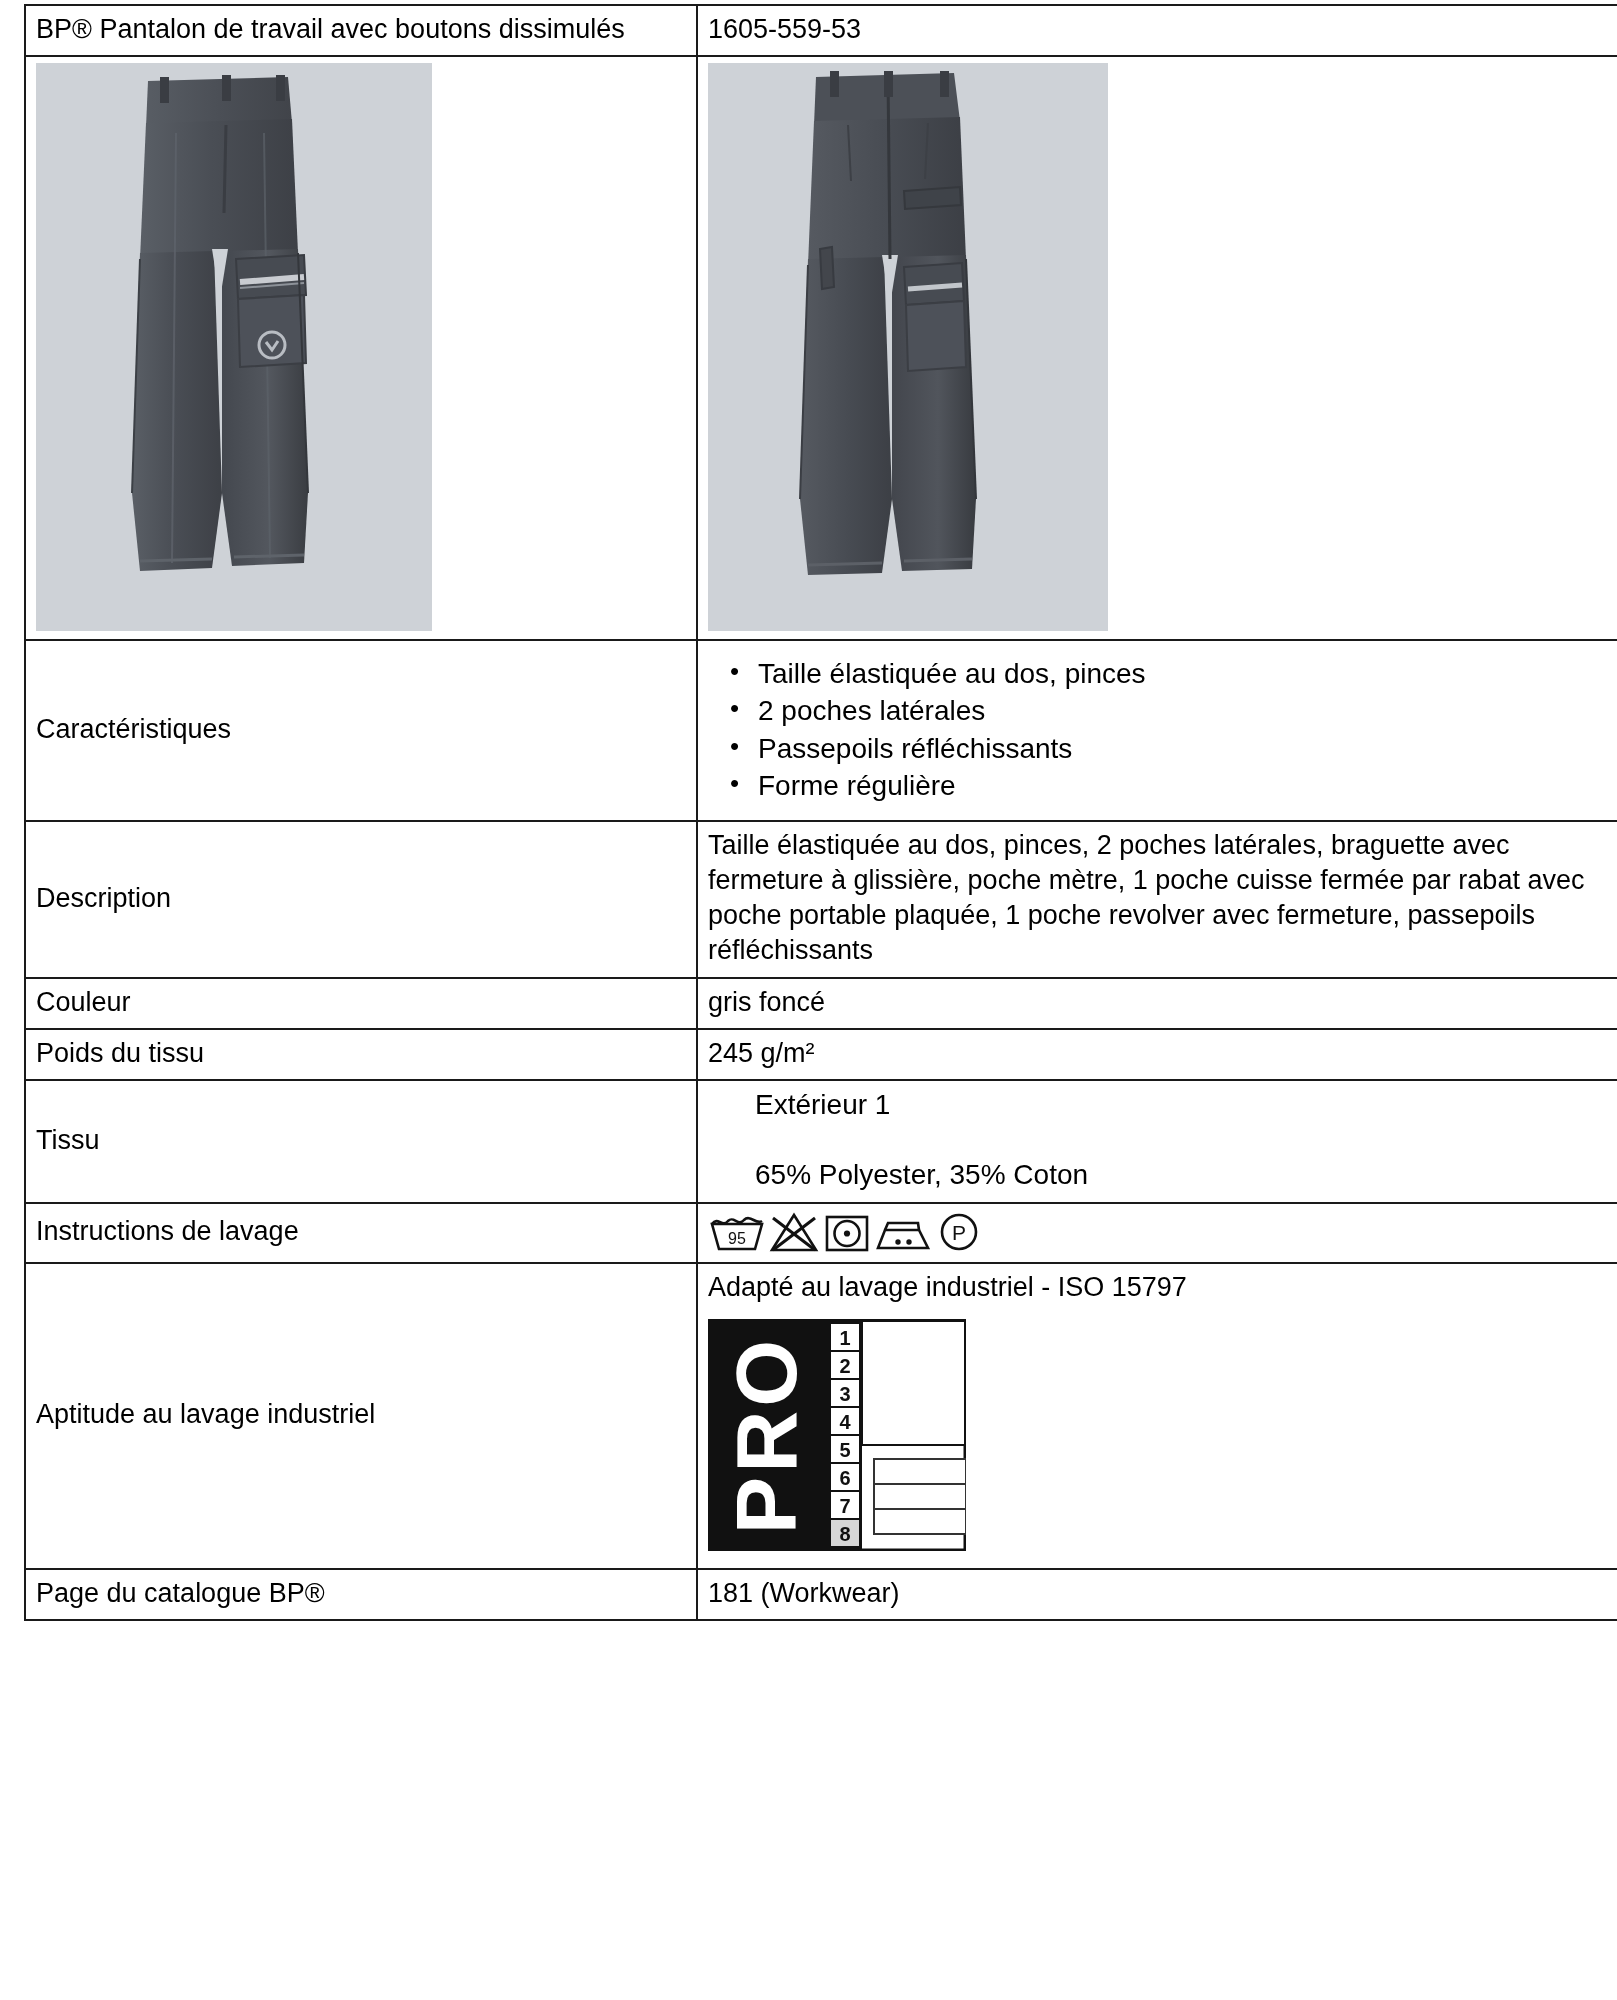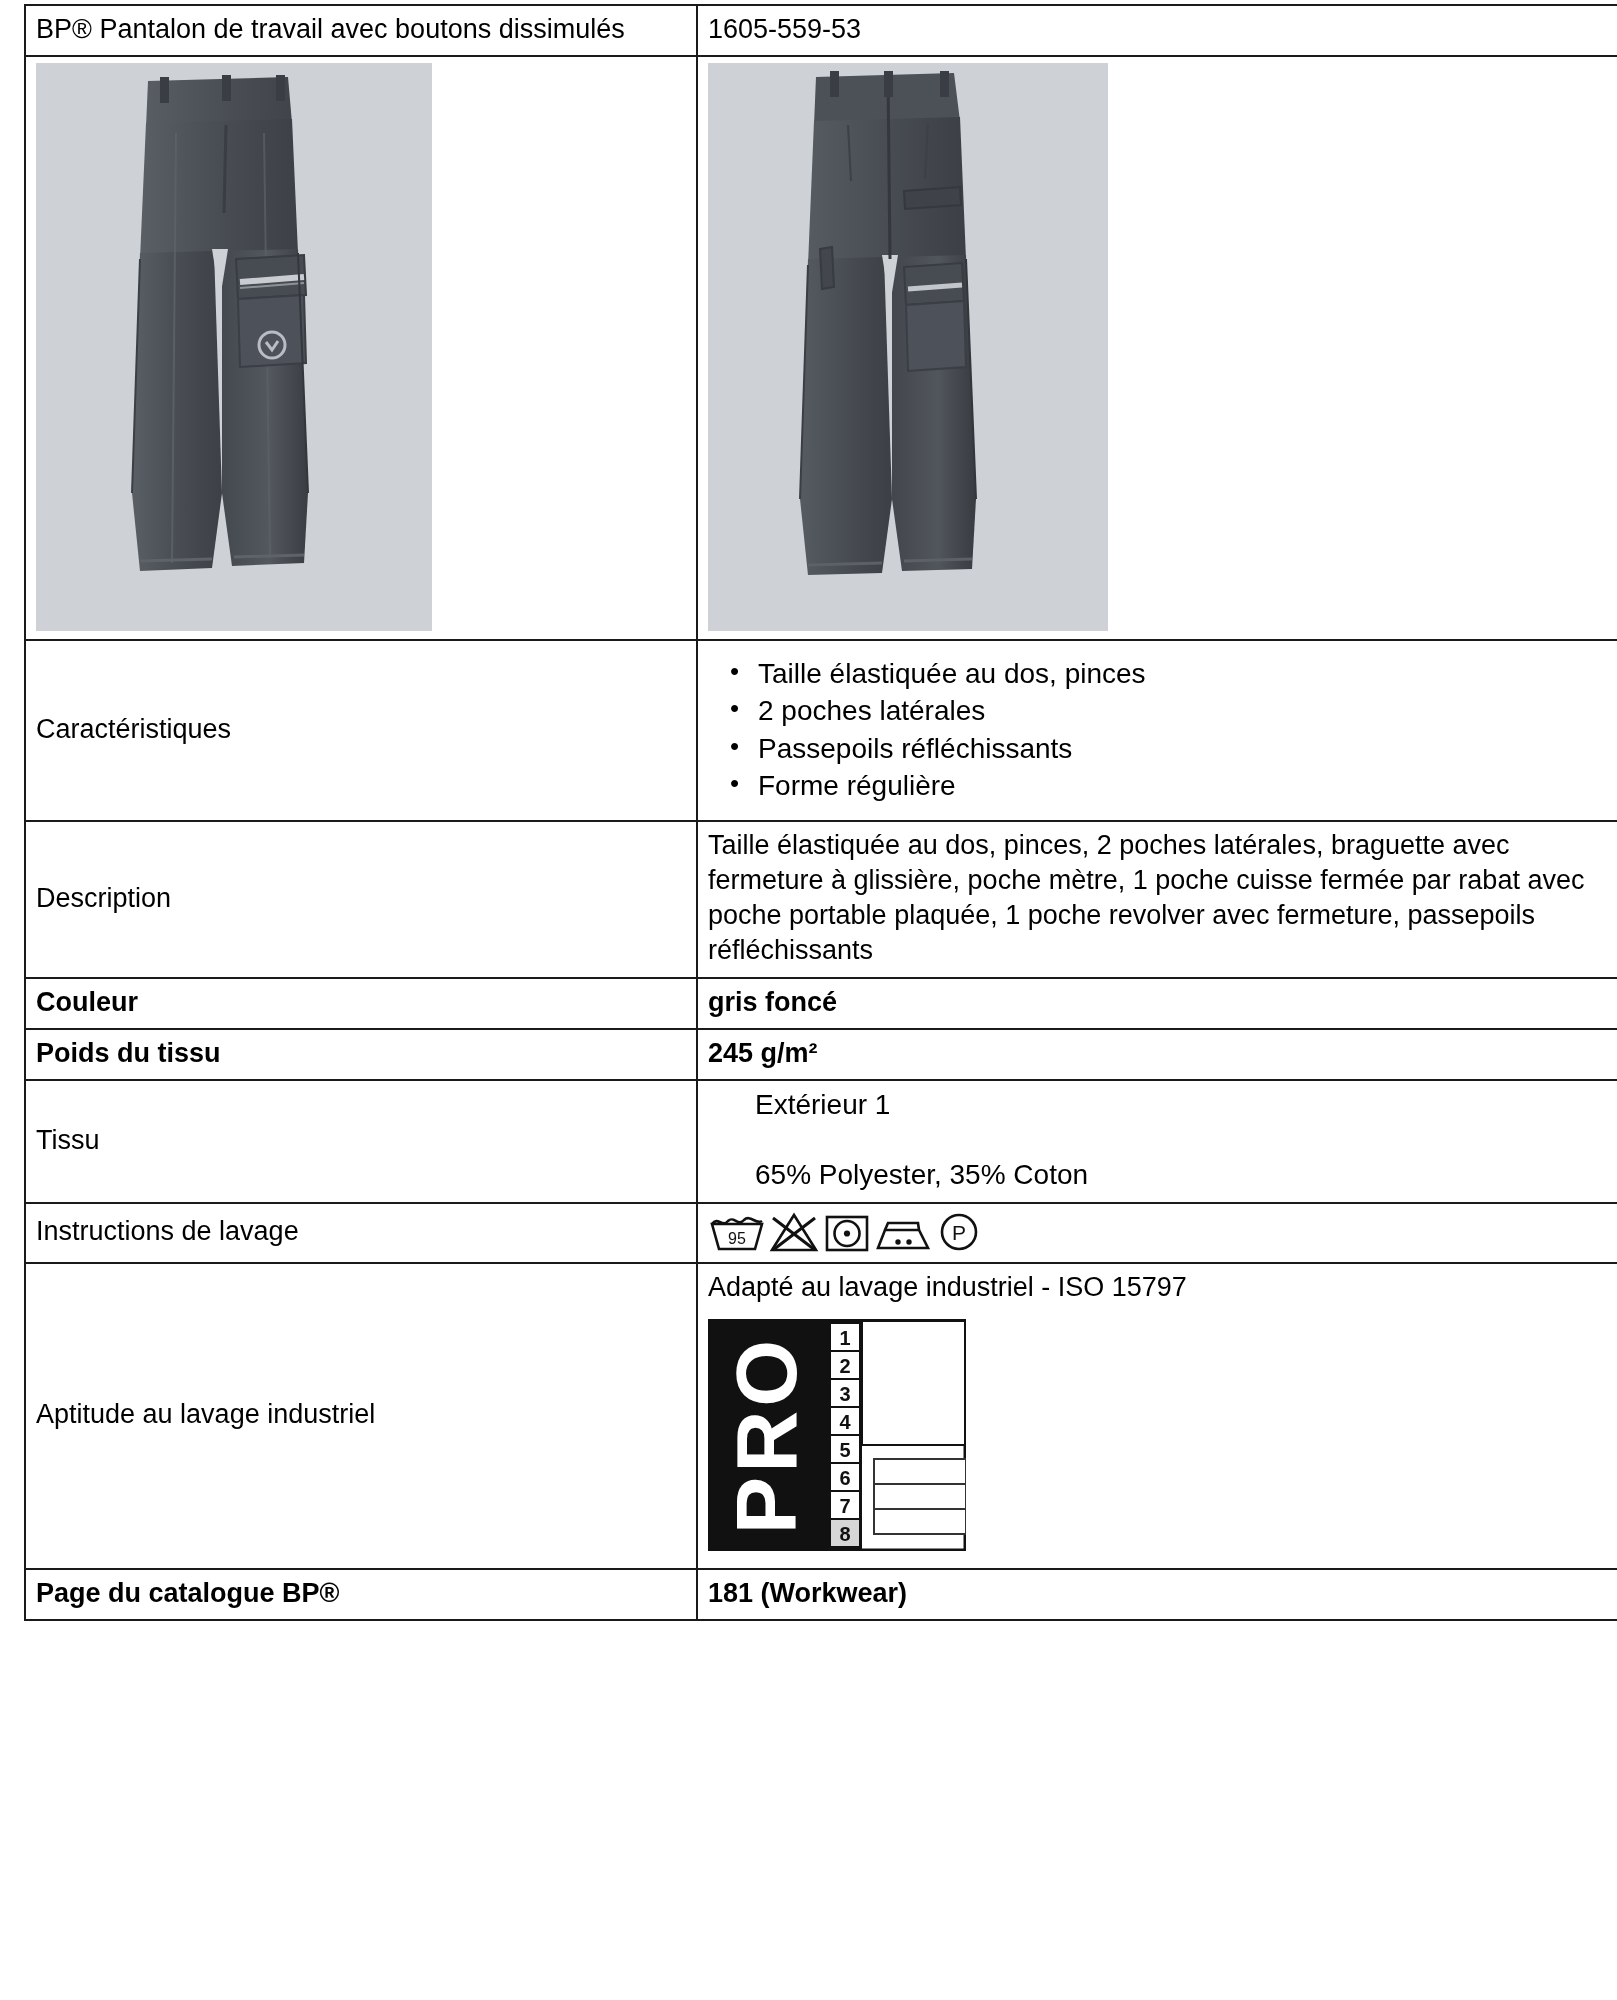--- a/index.html
+++ b/index.html
@@ -94,21 +94,21 @@
 
   .care-cell { padding: 6px 10px 4px 12px; }
   .care-row { display: flex; align-items: center; gap: 0px; }
   .care-row svg { display: block; }
 
   .indus-cell { padding: 12px 10px 14px 12px; }
   .indus-head { font-size: 27px; line-height: 1.3; margin-bottom: 14px; }
 
   .pro-badge { display: block; }
 
-  .small-row td { padding-top: 7px; padding-bottom: 9px; font-weight: bold; }
+  .small-row td { padding-top: 7px; padding-bottom: 9px; }
 </style>
 </head>
 <body>
 
 <div class="sheet">
 <table class="spec">
   <colgroup>
     <col class="c-label">
     <col class="c-value">
   </colgroup>

